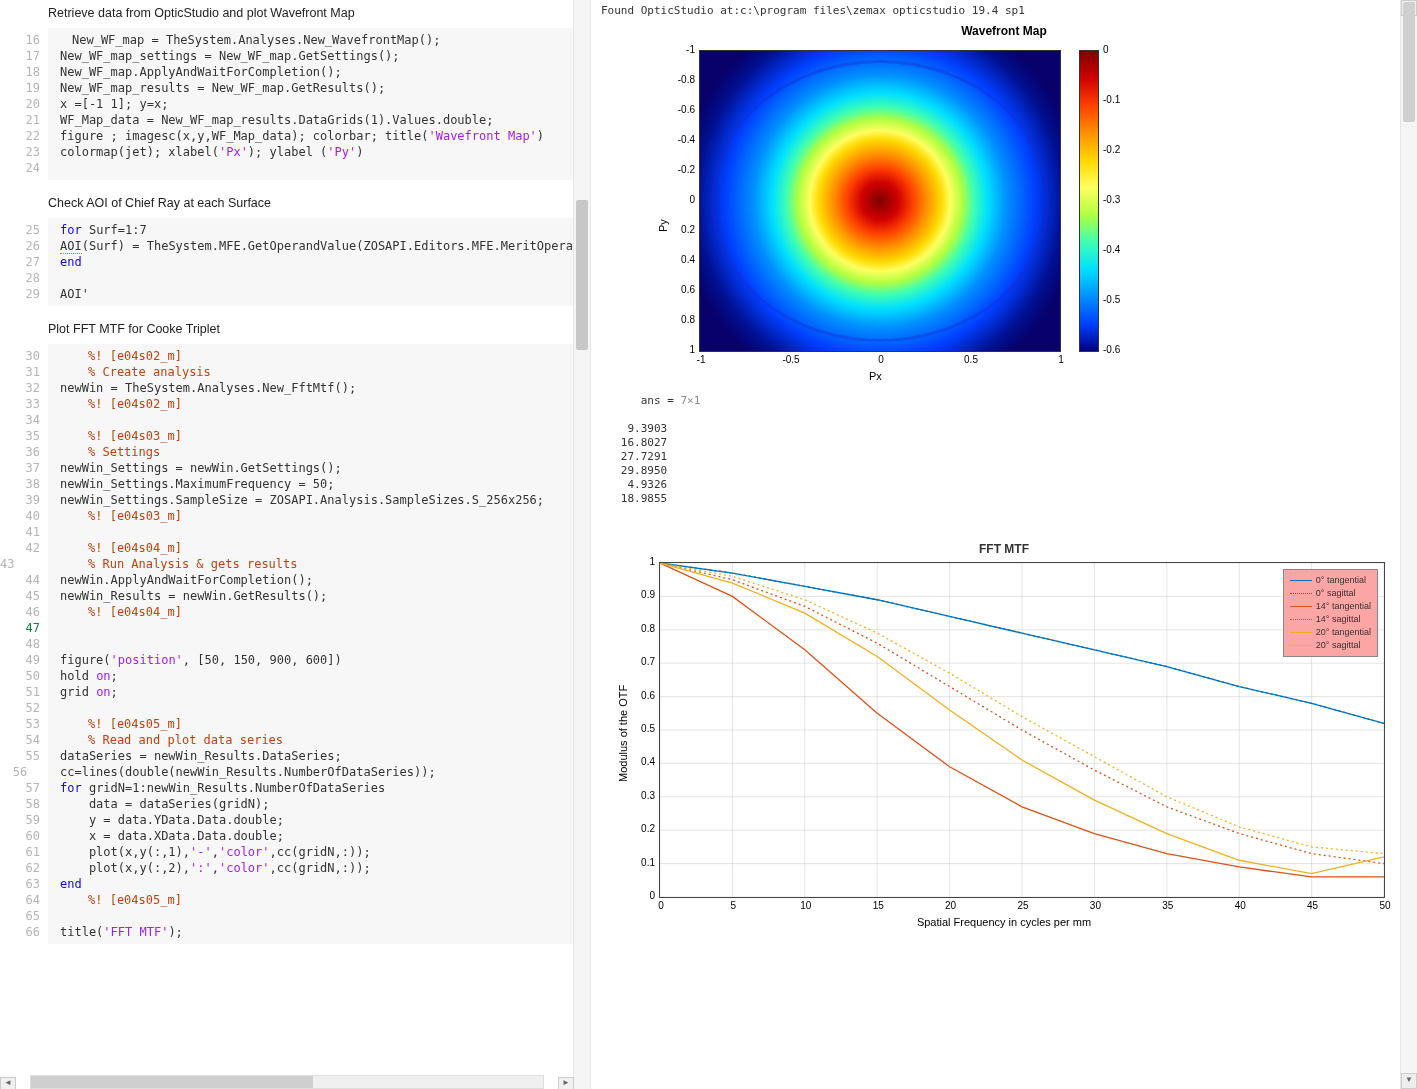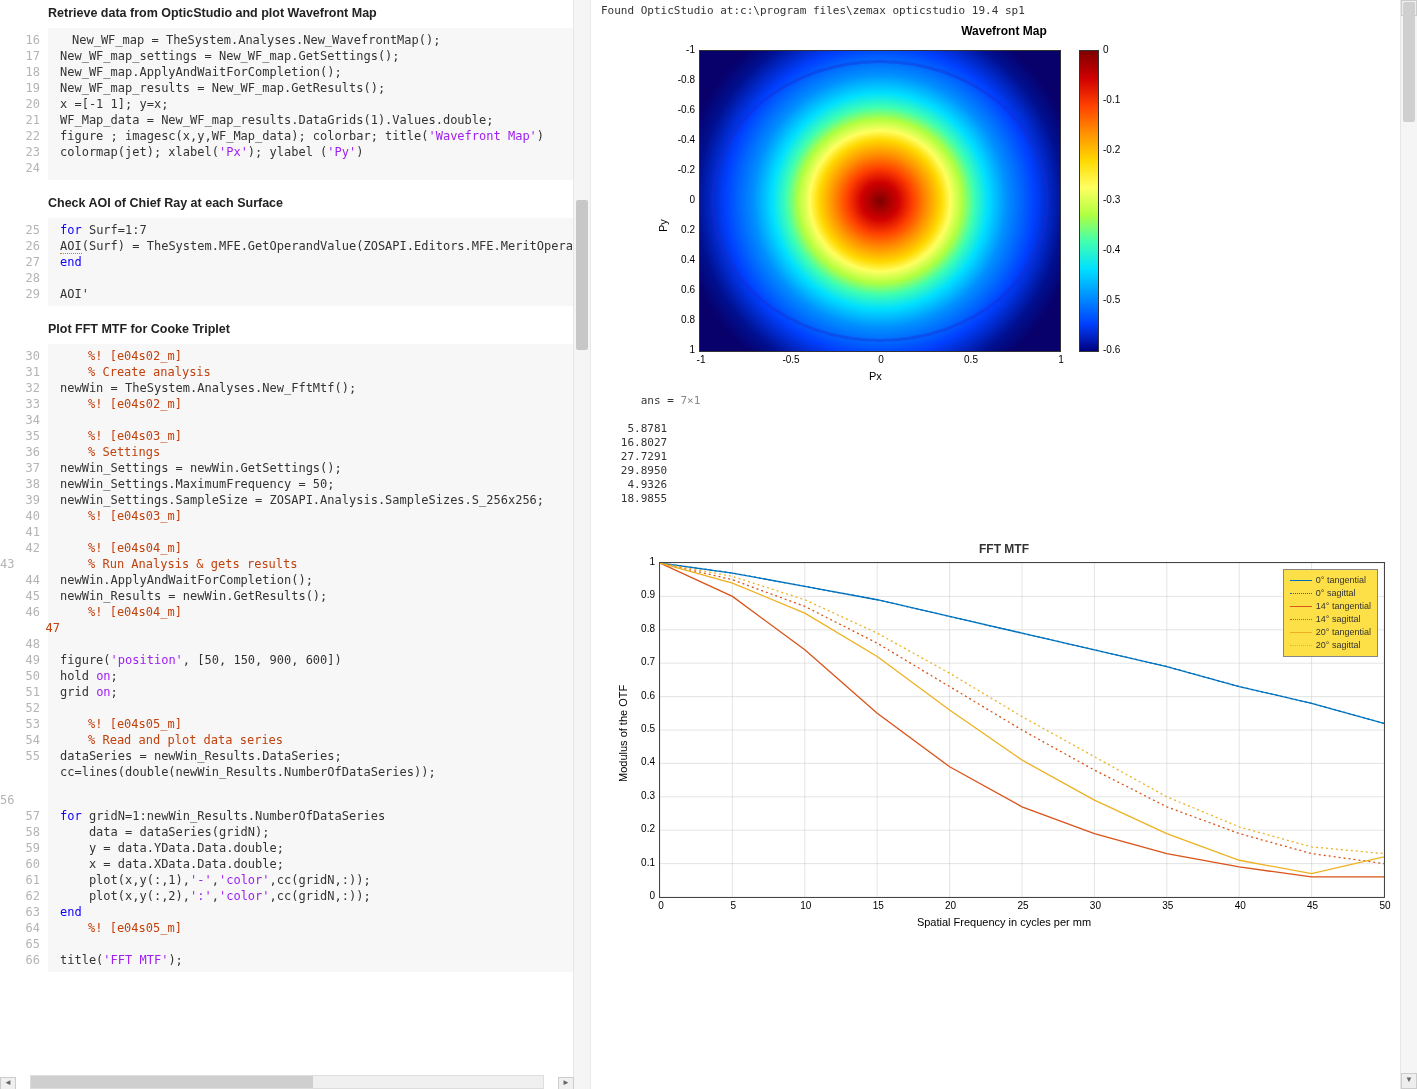--- a/index.html
+++ b/index.html
@@ -1,19 +1,19 @@
 <!DOCTYPE html>
 <html><head>
 <meta charset="utf-8">
 <style>
   html,body{margin:0;padding:0;background:#fff;font-family:"Segoe UI",Arial,sans-serif;font-size:12px;color:#333;}
   #app{display:flex;width:1417px;height:1089px;position:relative;background:#fff;}
   .leftpane{width:590px;height:100%;overflow:hidden;position:relative;border-right:1px solid #e8e8e8;}
   .editor-scroll{position:absolute;left:0;top:0;right:0;bottom:10px;overflow:hidden;}
-  .section-title{font-weight:bold;font-size:12.5px;color:#222;padding:6px 0 6px 50px;}
+  .section-title{font-weight:normal;font-size:12.5px;color:#222;padding:6px 0 6px 50px;}
   .c-kw{color:#0e00ff;}
   .c-str{color:#a020f0;}
   .c-cmt{color:#c2410c;margin-left:28px;}
   .c-squiggle{border-bottom:1px dotted #d08000;}
   .row{display:flex;align-items:flex-start;}
   .row .gln{width:40px;text-align:right;color:#b4b4b4;font-family:Consolas,monospace;font-size:12px;line-height:16px;padding-right:4px;background:#fff;}
   .row .body{flex:1;}
   .hscroll{position:absolute;left:30px;right:30px;bottom:0;height:12px;background:#f0f0f0;border:1px solid #ddd;}
   .hscroll-thumb{position:absolute;left:0;top:0;bottom:0;width:55%;background:#cfcfcf;}
   .hscroll-btn{position:absolute;width:14px;height:12px;top:0;background:#f0f0f0;border:1px solid #ccc;font-size:8px;text-align:center;line-height:10px;color:#666;}
@@ -31,21 +31,21 @@
     background:linear-gradient(to bottom,#7f0000,#d00000,#ff4000,#ff9000,#ffd800,#ffff60,#b0ff40,#40ffb0,#00e0ff,#0090ff,#0040ff,#000080);}
   .tick{position:absolute;font-size:10px;color:#000;white-space:nowrap;}
   .xlabel{position:absolute;font-size:11px;color:#000;}
   .ylabel{position:absolute;font-size:11px;color:#000;transform:rotate(-90deg);transform-origin:left top;}
   .ans-block{font-family:Consolas,monospace;font-size:11px;line-height:14px;white-space:pre;color:#333;padding:2px 0 2px 10px;}
   .ans-dim{color:#888;}
   
   .mtf-wrap{position:relative;margin:6px 8px 0 8px;height:390px;}
   .mtf-title{font-weight:bold;font-size:12px;text-align:center;}
   .mtf-plot{position:absolute;left:60px;right:24px;top:20px;bottom:34px;border:1px solid #444;background:#fff;}
-  .legend{position:absolute;top:6px;right:6px;background:#fde047;border:1px solid #888;padding:4px 6px;font-size:9px;line-height:13px;}
+  .legend{position:absolute;top:6px;right:6px;background:#fca5a5;border:1px solid #888;padding:4px 6px;font-size:9px;line-height:13px;}
   .legend-row{display:flex;align-items:center;gap:4px;}
   .legend-line{width:22px;height:0;border-top-width:1.4px;border-top-style:solid;}
   .legend-line.dotted{border-top-style:dotted;}
   .rightvscroll{position:absolute;right:0;top:0;bottom:0;width:16px;background:#f5f5f5;border-left:1px solid #e6e6e6;}
   .rightvscroll .thumb{position:absolute;left:2px;right:2px;top:2px;height:120px;background:#cfcfcf;border-radius:2px;}
   .rightvscroll .btn{position:absolute;left:0;right:0;height:14px;background:#eee;border:1px solid #ccc;font-size:8px;text-align:center;line-height:12px;color:#666;}
 </style>
 </head>
 <body>
 
@@ -195,21 +195,21 @@
           </div>
           <div style="display:flex;">
             <div style="width:40px;margin-left:-48px;text-align:right;color:#b4b4b4;font:12px/16px Consolas,monospace;">45</div>
             <div style="font:12px/16px Consolas,monospace;white-space:pre;padding-left:20px;">newWin_Results = newWin.GetResults();</div>
           </div>
           <div style="display:flex;">
             <div style="width:40px;margin-left:-48px;text-align:right;color:#b4b4b4;font:12px/16px Consolas,monospace;">46</div>
             <div style="font:12px/16px Consolas,monospace;white-space:pre;padding-left:20px;"><span class="c-cmt">%! [e04s04_m]</span></div>
           </div>
           <div style="display:flex;">
-            <div style="width:40px;margin-left:-48px;text-align:right;color:#c2410c;font:12px/16px Consolas,monospace;padding-left:20px;">47</div>
+            <div style="width:40px;margin-left:-48px;text-align:right;color:#15803d;font:12px/16px Consolas,monospace;">47</div>
             <div style="font:12px/16px Consolas,monospace;white-space:pre;padding-left:20px;"></div>
           </div>
           <div style="display:flex;">
             <div style="width:40px;margin-left:-48px;text-align:right;color:#b4b4b4;font:12px/16px Consolas,monospace;">48</div>
             <div style="font:12px/16px Consolas,monospace;white-space:pre;padding-left:20px;"></div>
           </div>
           <div style="display:flex;">
             <div style="width:40px;margin-left:-48px;text-align:right;color:#b4b4b4;font:12px/16px Consolas,monospace;">49</div>
             <div style="font:12px/16px Consolas,monospace;white-space:pre;padding-left:20px;">figure(<span class="c-str">'position'</span>, [50, 150, 900, 600])</div>
           </div>
@@ -231,21 +231,21 @@
           </div>
           <div style="display:flex;">
             <div style="width:40px;margin-left:-48px;text-align:right;color:#b4b4b4;font:12px/16px Consolas,monospace;">54</div>
             <div style="font:12px/16px Consolas,monospace;white-space:pre;padding-left:20px;"><span class="c-cmt">% Read and plot data series</span></div>
           </div>
           <div style="display:flex;">
             <div style="width:40px;margin-left:-48px;text-align:right;color:#b4b4b4;font:12px/16px Consolas,monospace;">55</div>
             <div style="font:12px/16px Consolas,monospace;white-space:pre;padding-left:20px;">dataSeries = newWin_Results.DataSeries;</div>
           </div>
           <div style="display:flex;">
-            <div style="width:40px;margin-left:-48px;text-align:left;color:#b4b4b4;font:12px/16px Consolas,monospace;margin-top:28px;">56</div>
+            <div style="width:40px;margin-left:-48px;text-align:center;color:#b4b4b4;font:12px/16px Consolas,monospace;">56</div>
             <div style="font:12px/16px Consolas,monospace;white-space:pre;padding-left:20px;">cc=lines(double(newWin_Results.NumberOfDataSeries));</div>
           </div>
           <div style="display:flex;">
             <div style="width:40px;margin-left:-48px;text-align:right;color:#b4b4b4;font:12px/16px Consolas,monospace;">57</div>
             <div style="font:12px/16px Consolas,monospace;white-space:pre;padding-left:20px;"><span class="c-kw">for </span>gridN=1:newWin_Results.NumberOfDataSeries</div>
           </div>
           <div style="display:flex;">
             <div style="width:40px;margin-left:-48px;text-align:right;color:#b4b4b4;font:12px/16px Consolas,monospace;">58</div>
             <div style="font:12px/16px Consolas,monospace;white-space:pre;padding-left:20px;">    data = dataSeries(gridN);</div>
           </div>
@@ -339,21 +339,21 @@
             <div class="tick" style="left:464px;top:152px;">-0.3</div>
             <div class="tick" style="left:464px;top:202px;">-0.4</div>
             <div class="tick" style="left:464px;top:252px;">-0.5</div>
             <div class="tick" style="left:464px;top:302px;">-0.6</div>
           </div>
       </div>
     </div>
 
     <div class="ans-block">
       <span>ans = </span><span class="ans-dim">7×1</span>
-      <div id="ans-vals"><div>    5.8781</div><div>   16.8027</div><div>   27.7291</div><div>   29.8950</div><div>    4.9326</div><div>   18.9855</div></div>
+      <div id="ans-vals"><div>    9.3903</div><div>   16.8027</div><div>   27.7291</div><div>   29.8950</div><div>    4.9326</div><div>   18.9855</div></div>
     </div>
 
     <div class="mtf-wrap">
       <div class="mtf-title">FFT MTF</div>
       <div class="mtf-plot" id="mtfplot">
         <svg id="mtfsvg" width="100%" height="100%" style="position:absolute;inset:0;" preserveAspectRatio="none" viewBox="0 0 724 334">
             <line x1="0" y1="0" x2="0" y2="334" stroke="#c8c8c8" stroke-width="0.5"></line>
             <line x1="72.4" y1="0" x2="72.4" y2="334" stroke="#c8c8c8" stroke-width="0.5"></line>
             <line x1="144.8" y1="0" x2="144.8" y2="334" stroke="#c8c8c8" stroke-width="0.5"></line>
             <line x1="217.2" y1="0" x2="217.2" y2="334" stroke="#c8c8c8" stroke-width="0.5"></line>

